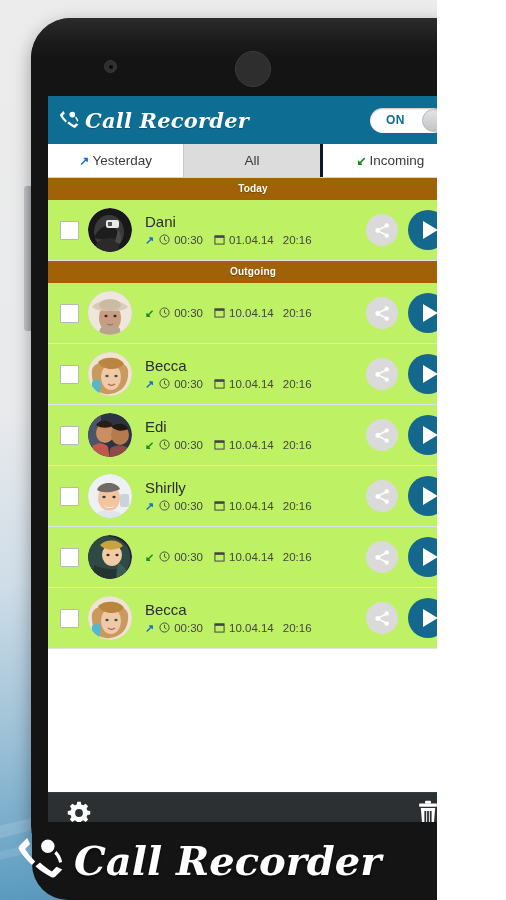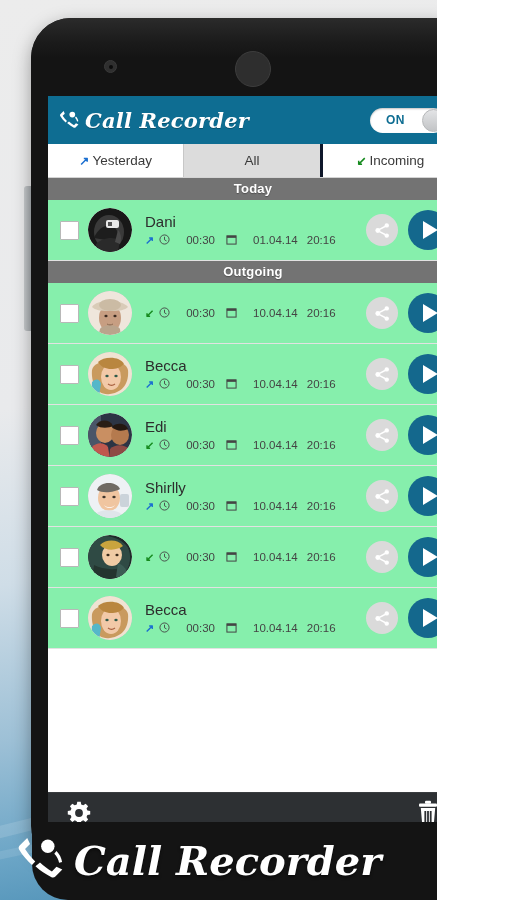--- a/index.html
+++ b/index.html
@@ -121,33 +121,33 @@
   }
   .tab.selected{
     background:#dcdcdc; border-left:1px solid #c7c7c7; border-right:3px solid #0f172a;
   }
   .tab .dir { font-size:12px; font-weight:bold; line-height:1; }
   .dir.out { color:#1b6fd0; }
   .dir.inc { color:#168a1e; }
 
   
   .section-header{
-    height:22px; background:#737373; color:#ffffff;
-    font-size:13px; font-weight:bold; text-align:center;
+    height:22px; background:#a16207; color:#ffffff;
+    font-size:10px; font-weight:bold; text-align:center;
     line-height:22px; letter-spacing:.2px;
     text-shadow:0 1px 1px rgba(0,0,0,.3);
   }
 
   
   #call-list{ background:#ffffff; }
   .call-row{
     height:61px; display:flex; align-items:center;
     border-bottom:1px solid #e2e2e2;
     padding:0 10px 0 12px; box-sizing:border-box;
-    background:#86efac;
+    background:#bef264;
     justify-content:space-between;
   }
   .row-checkbox{
     width:17px;height:17px;flex:0 0 17px;
     border:1px solid #b8b8b8; background:#fff; border-radius:1px;
     cursor:pointer;
   }
   .avatar{
     width:44px;height:44px;flex:0 0 44px;border-radius:50%;
     margin-left:9px; overflow:hidden; position:relative;
@@ -157,21 +157,21 @@
   .row-info{ flex:1; margin-left:13px; min-width:0; }
   .row-name{
     font-size:15px; color:#2d2d2d; line-height:1.15; margin-bottom:3px;
     white-space:nowrap; overflow:hidden; text-overflow:ellipsis;
   }
   .row-meta{
     display:flex; align-items:center; gap:5px;
     font-size:11.5px; color:#444; white-space:nowrap;
   }
   .row-meta .m-dir{ font-size:11px; font-weight:bold; line-height:1; }
-  .row-meta .m-chunk{ display:flex; align-items:center; gap:16px; }
+  .row-meta .m-chunk{ display:flex; align-items:center; gap:4px; }
   .ic{ display:inline-block; vertical-align:middle; }
 
   .share-btn{
     width:32px;height:32px;flex:0 0 32px;border-radius:50%;
     background:#dadada; display:flex;align-items:center;justify-content:center;
     margin-right:10px; cursor:pointer;
   }
   .play-btn{
     width:40px;height:40px;flex:0 0 40px;border-radius:50%;
     background:#14688d; display:flex;align-items:center;justify-content:center;

